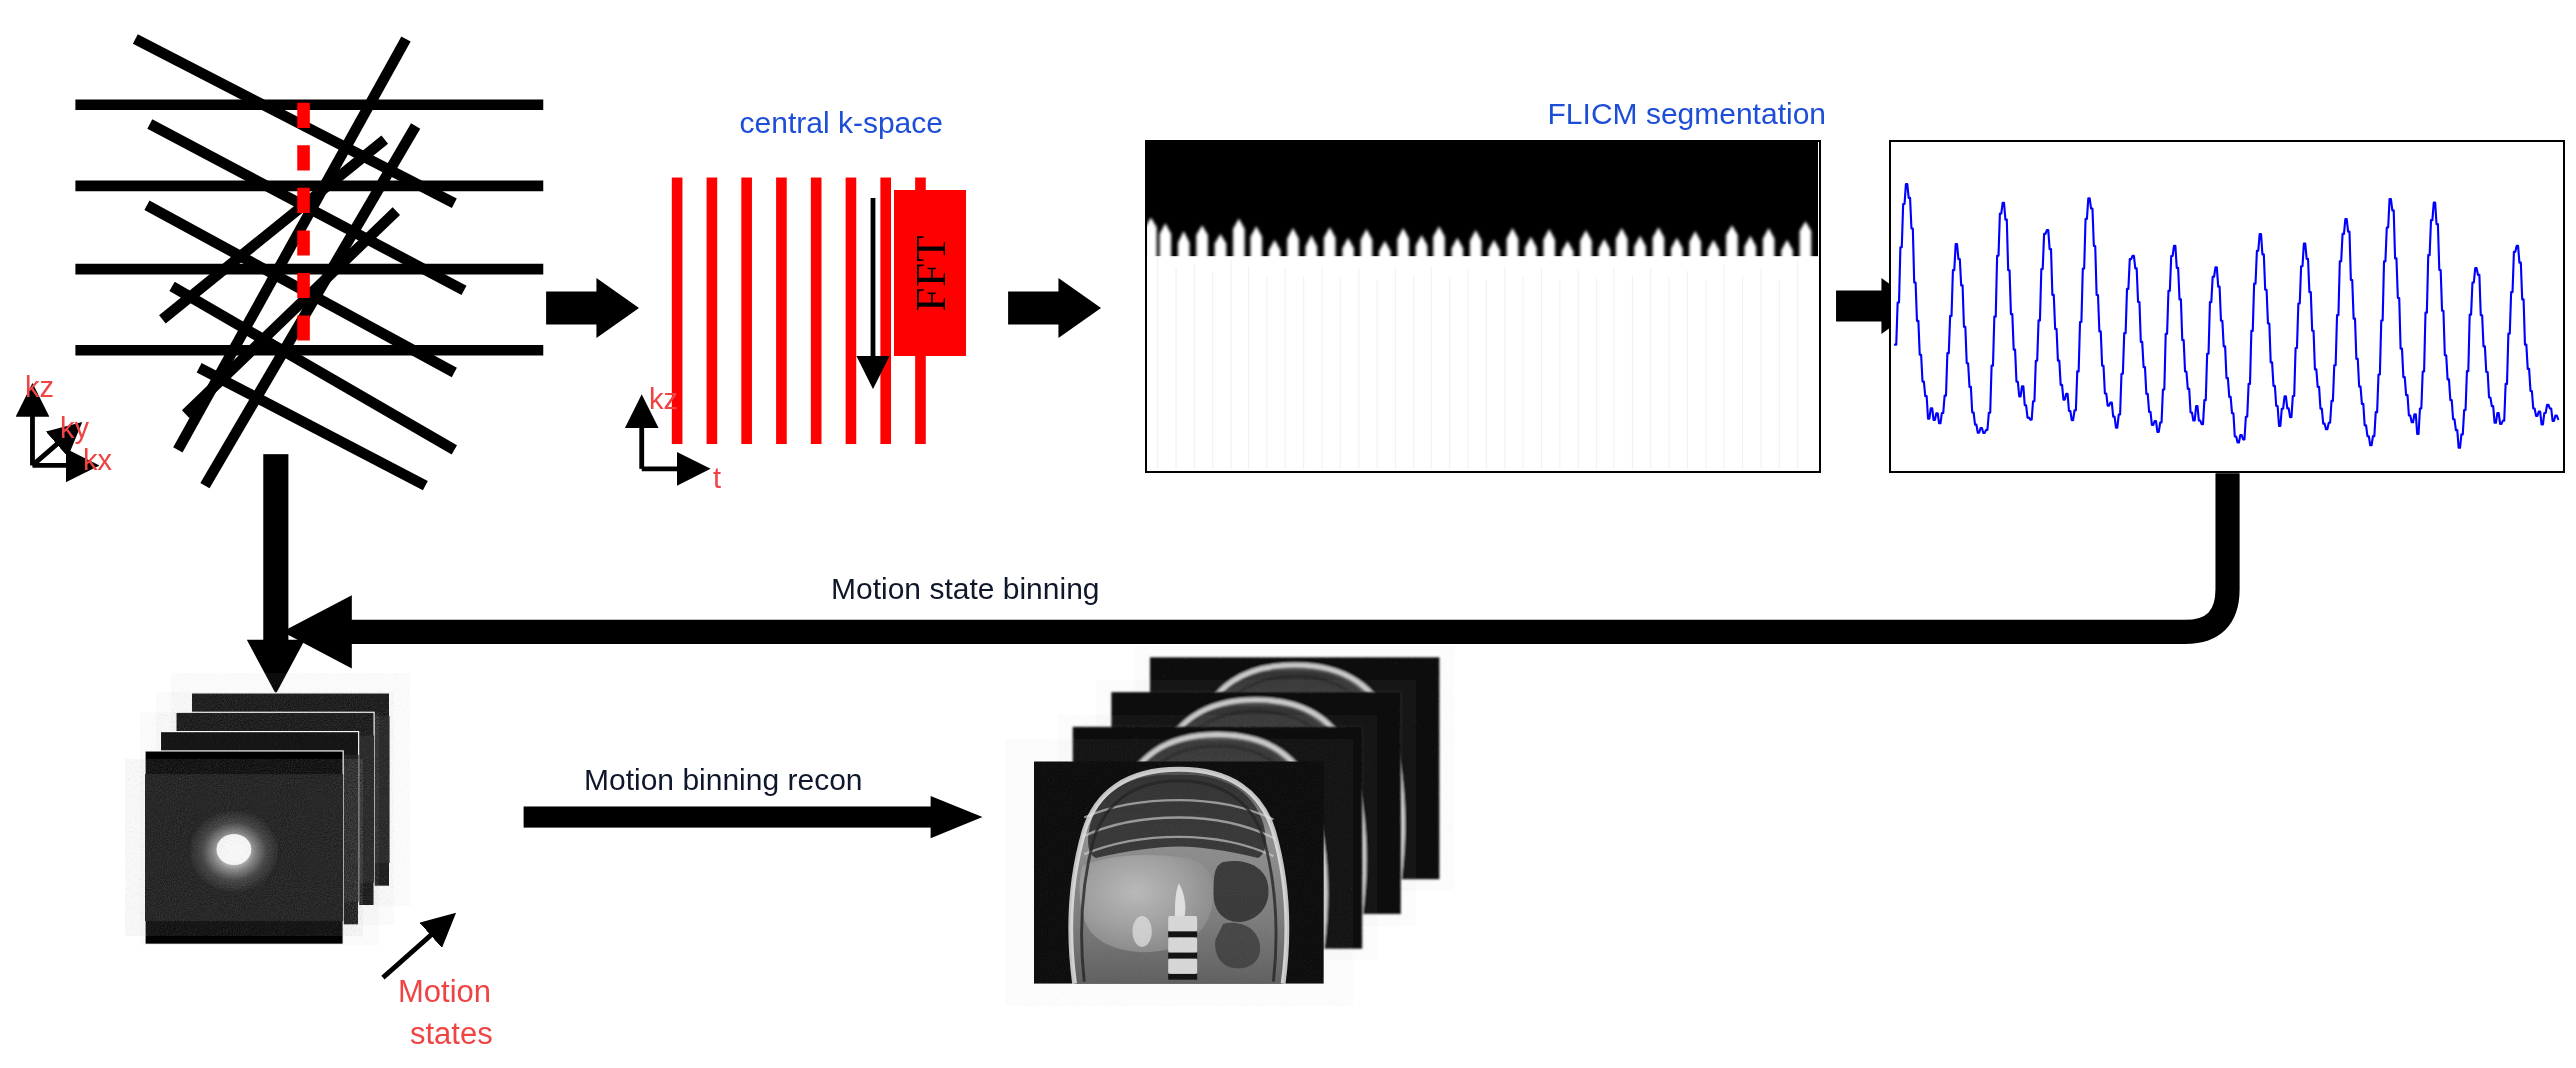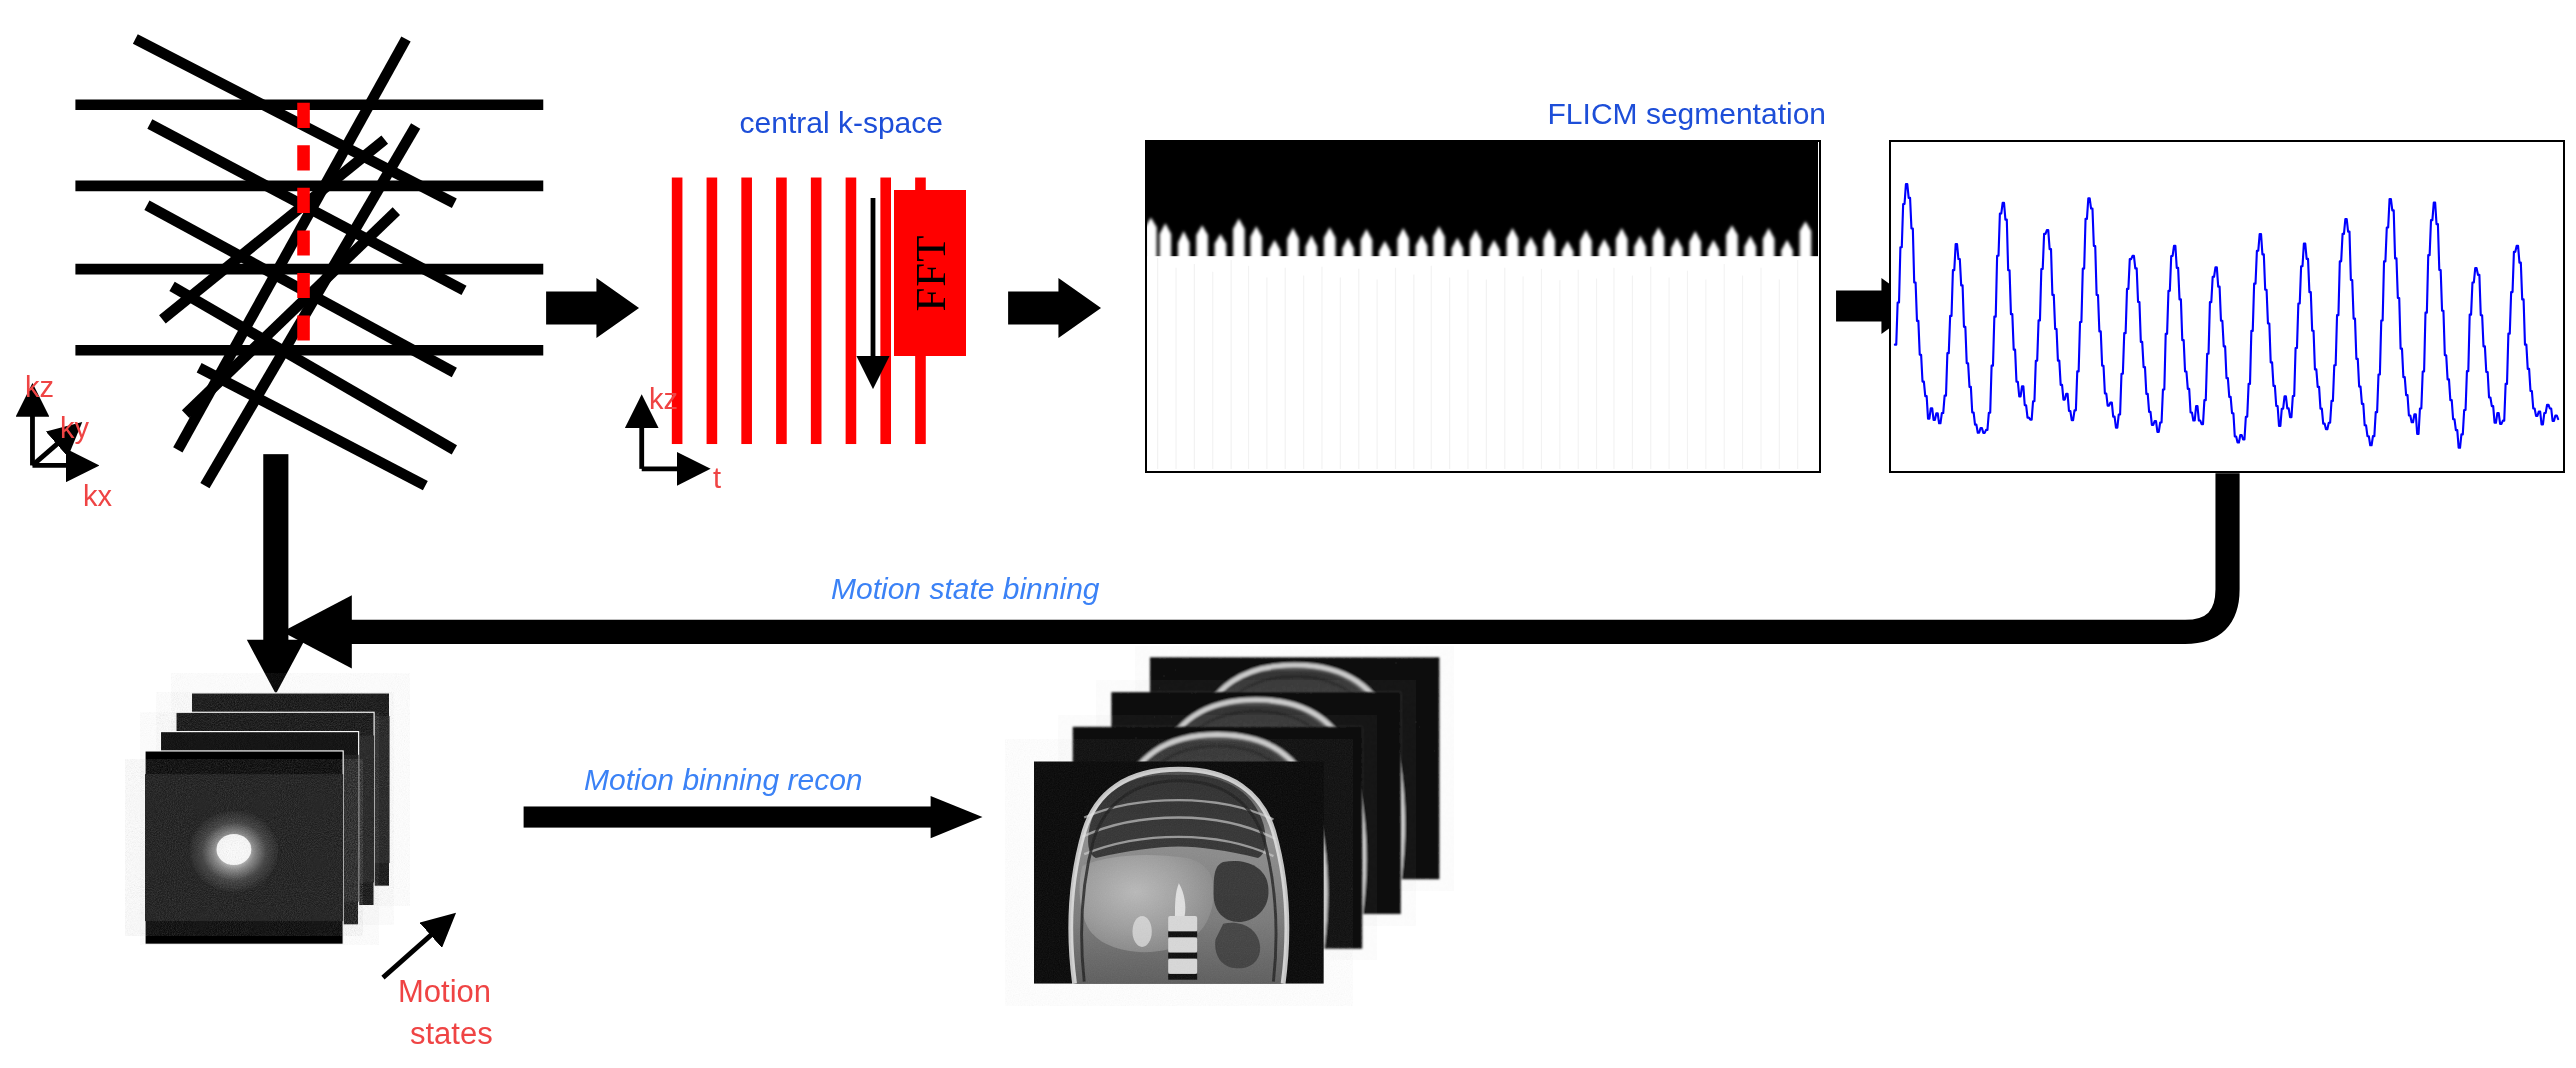--- a/index.html
+++ b/index.html
@@ -27,23 +27,22 @@
   }
   .axis-label{
     position:absolute;
     font-size:29px;
     color:#ef4444;
     white-space:nowrap;
   }
   .flow-label{
     position:absolute;
     font-size:30px;
-    color:#3b82f6;
+    color:#0f172a;
     white-space:nowrap;
-    font-style:italic;
   }
   .framed{
     position:absolute;
     border:2.9px solid #000;
     background:#fff;
     box-sizing:border-box;
     overflow:hidden;
   }
   .fft-box{
     position:absolute;
@@ -104,21 +103,21 @@
 
       <line x1="16" y1="100" x2="16" y2="22" stroke="#000" stroke-width="5" marker-end="url(#triadHead)"></line>
 
       <line x1="16" y1="100" x2="62" y2="60" stroke="#000" stroke-width="5" marker-end="url(#triadHead)"></line>
 
       <line x1="16" y1="100" x2="78" y2="100" stroke="#000" stroke-width="5" marker-end="url(#triadHead)"></line>
     </svg>
   </div>
   <span class="axis-label" style="left:25px;top:371px;">kz</span>
   <span class="axis-label" style="left:60px;top:412px;">ky</span>
-  <span class="axis-label" style="left:83px;top:480px;">kx</span>
+  <span class="axis-label" style="left:83px;top:444px;">kx</span>
 
   <div class="abs" style="left:546px;top:278px;width:97px;height:60px;">
     <svg width="97" height="60" viewBox="0 0 100 62">
       <polygon points="0,14 52,14 52,0 96,31 52,62 52,48 0,48" fill="#000"></polygon>
     </svg>
   </div>
 
   <span class="panel-title" style="left:663px;top:106px;width:280px;">central k-space</span>
 
   <div class="abs" style="left:638px;top:164px;width:338px;height:309px;">

